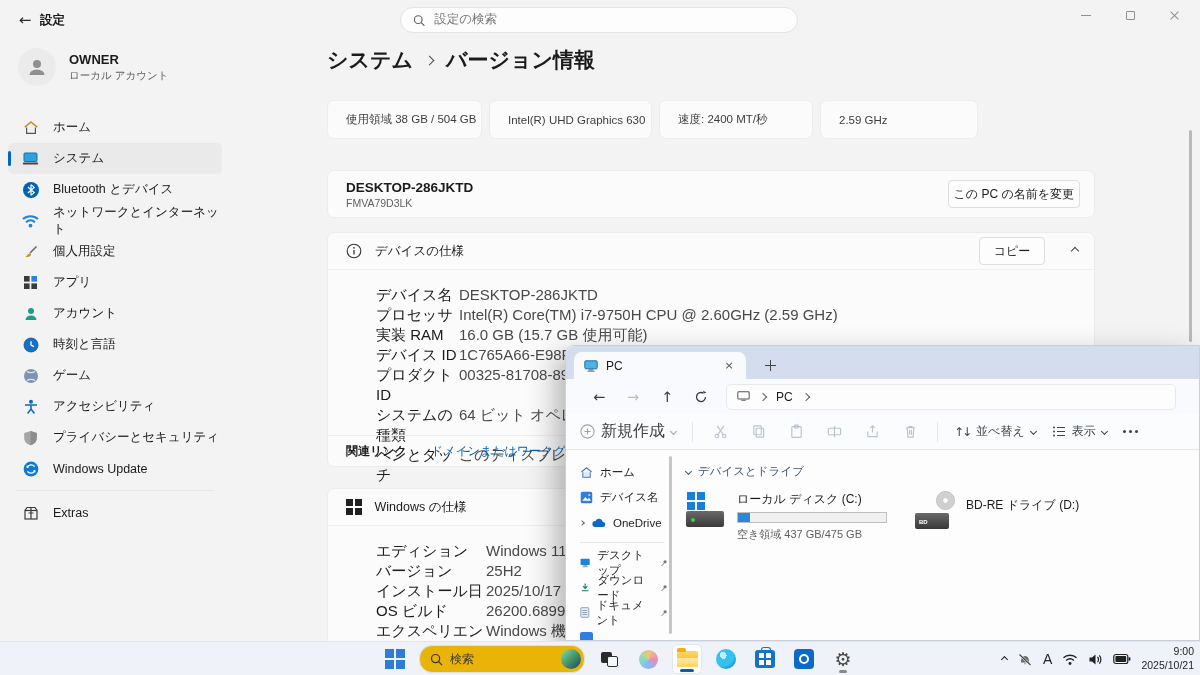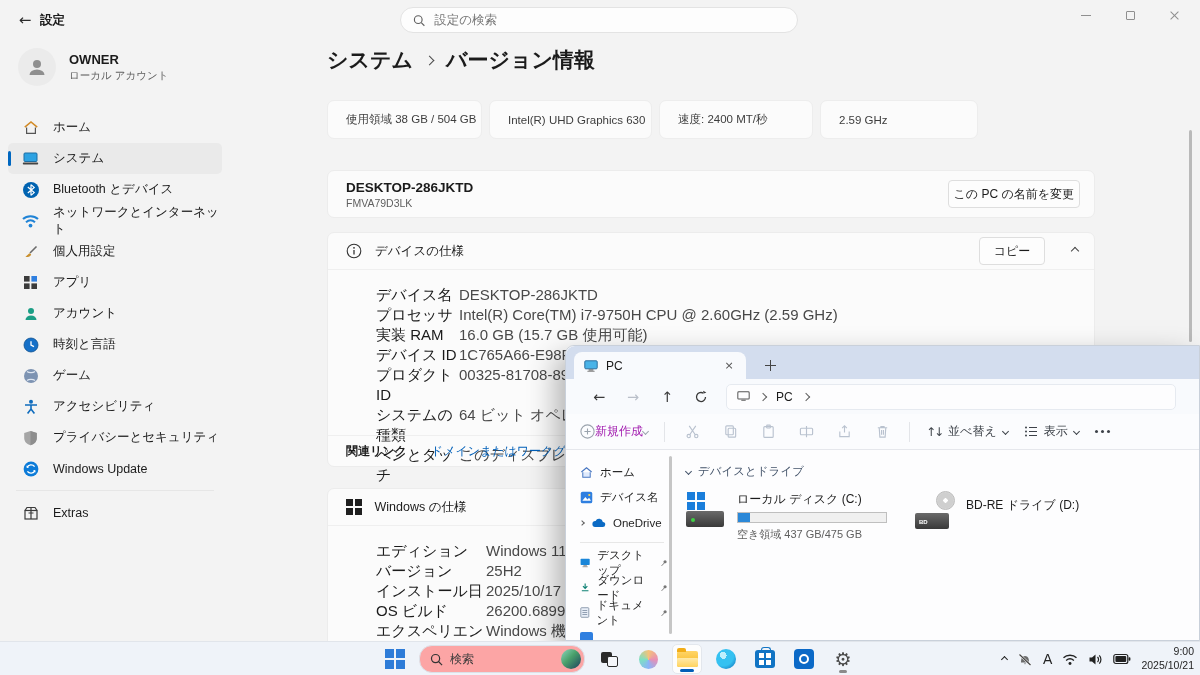--- a/index.html
+++ b/index.html
@@ -8,21 +8,21 @@
   .glyph{font-family:"DejaVu Sans",sans-serif}
   .chv{display:inline-block;width:6px;height:6px;border-right:1.5px solid #5f5f5f;border-bottom:1.5px solid #5f5f5f;flex:0 0 auto}
   .chv.r{transform:rotate(-45deg)} .chv.d{transform:rotate(45deg)} .chv.u{transform:rotate(-135deg)}
   svg{display:block}
 
   
   .topbar{position:absolute;left:0;top:0;right:0;height:38px}
   .back-btn{position:absolute;left:12px;top:8px;width:26px;height:24px;font-size:15px;color:#2b2b2b;display:flex;align-items:center;justify-content:center}
   .app-title{position:absolute;left:40px;top:12px;font-size:12.5px;font-weight:700}
   .set-search{position:absolute;left:400px;top:7px;width:398px;height:26px;background:#fdfdfd;border:1px solid #e3e3e3;border-radius:14px;display:flex;align-items:center;padding:0 12px;gap:9px}
-  .set-search input{border:none;outline:none;background:transparent;font-size:12.5px;color:#be185d;width:100%;font-family:Liberation Sans, sans-serif}
+  .set-search input{border:none;outline:none;background:transparent;font-size:12.5px;color:#be185d;width:100%;font-family:Liberation Mono, monospace}
   .set-search input::placeholder{color:#767676}
   .win-controls{position:absolute;right:4px;top:0;display:flex}
   .wc{width:44px;height:30px;display:flex;align-items:center;justify-content:center}
   .wc .mini{width:10px;height:1px;background:#8f8f8f}
   .wc .maxi{width:9px;height:9px;border:1px solid #8f8f8f;border-radius:1px}
   .wc .clo{position:relative;width:11px;height:11px}
   .wc .clo::before,.wc .clo::after{content:"";position:absolute;left:5px;top:0;width:1px;height:11px;background:#8f8f8f}
   .wc .clo::before{transform:rotate(45deg)} .wc .clo::after{transform:rotate(-45deg)}
 
   .account{position:absolute;left:18px;top:48px;display:flex;align-items:center;gap:13px}
@@ -70,21 +70,21 @@
   .tab-close{margin-left:auto;width:18px;height:18px;display:flex;align-items:center;justify-content:center;font-size:11px;color:#555;border-radius:4px}
   .newtab{position:absolute;left:192px;top:7px;width:24px;height:24px;display:flex;align-items:center;justify-content:center}
   .plus{position:relative;width:11px;height:11px}
   .plus::before,.plus::after{content:"";position:absolute;background:#444}
   .plus::before{left:5px;top:0;width:1.2px;height:11px}.plus::after{left:0;top:5px;width:11px;height:1.2px}
   .exnav{height:35px;background:#f8fafd;display:flex;align-items:center;padding-left:16px;gap:0}
   .exnav .nbtn{width:34px;height:26px;display:flex;align-items:center;justify-content:center;font-size:14.5px;color:#3a3a3a}
   .exnav .nbtn.dis{color:#b9bfc9}
   .addr{margin-left:8px;width:450px;height:26px;background:#fdfdfe;border:1px solid #e6eaf0;border-radius:5px;display:flex;align-items:center;padding:0 10px;gap:10px;font-size:12px}
   .toolbar{height:36px;background:#fbfcfe;border-bottom:1px solid #e5e7ec;display:flex;align-items:center;padding-left:14px;gap:16px}
-  .tb-dis{color:#a21caf;display:flex;align-items:center;font-size:12px}
+  .tb-dis{color:#404040;display:flex;align-items:center;gap:6px;font-size:16px}
   .tb-dis .chv{border-color:#9aa3ad;width:5px;height:5px}
   .tsep{width:1px;height:20px;background:#e3e5e9}
   .tico{width:22px;height:22px;display:flex;align-items:center;justify-content:center}
   .tb-en{color:#3d4249;display:flex;align-items:center;gap:6px;font-size:12px}
   .tb-en .chv{border-color:#3d4249;width:5px;height:5px}
   .dots{display:flex;gap:3px}
   .dots i{width:3px;height:3px;border-radius:50%;background:#3d4249}
   .exbody{display:flex;height:192px;position:relative}
   .exsidebar{width:108px;padding-top:10px;position:relative}
   .side-item{height:25px;display:flex;align-items:center;padding:0 6px 0 14px;gap:7px;font-size:11.5px;color:#1f1f1f}
@@ -102,21 +102,21 @@
   .dfree{margin-top:4px;font-size:11px;color:#5f5f5f}
 
   
   .taskbar{position:absolute;left:0;right:0;bottom:0;height:34px;background:#eff3f9;border-top:1px solid #e1e5eb;z-index:10}
   .tb-center{position:absolute;left:380px;top:0;height:34px;display:flex;align-items:center;gap:9px}
   .tb-btn{width:30px;height:30px;border-radius:5px;display:flex;align-items:center;justify-content:center;position:relative}
   .tb-btn.active{background:#fdfdfd;border:1px solid #e3e7ed}
   .underline{position:absolute;bottom:1px;left:50%;transform:translateX(-50%);height:3px;border-radius:2px}
   .ul-blue{width:14px;background:#005fb8}
   .ul-gray{width:8px;background:#8a8a8a}
-  .tb-search{width:166px;height:28px;border-radius:13px;background:#fca5a5;border:1px solid #dde1e8;display:flex;align-items:center;padding:0 3px 0 10px;gap:7px;font-size:12px;color:#3a3a3a}
+  .tb-search{width:166px;height:28px;border-radius:13px;background:#eab308;border:1px solid #dde1e8;display:flex;align-items:center;padding:0 3px 0 10px;gap:7px;font-size:12px;color:#3a3a3a}
   .bingpic{margin-left:auto;width:20px;height:20px;border-radius:50%;background:linear-gradient(135deg,#8fd8c0 0%,#4aa06b 45%,#1c3f5e 100%)}
   .tray{position:absolute;right:6px;top:0;height:34px;display:flex;align-items:center;gap:10px}
   .tray .ime{font-size:14px;color:#222}
   .clock{text-align:right;font-size:10.5px;line-height:1.3;color:#1f1f1f}
 
   
   .winlogo{display:grid;grid-template-columns:1fr 1fr;gap:1.5px}
   .winlogo i{display:block}
   .folder{width:21px;height:16px;position:relative;background:linear-gradient(#ffd567,#f7b71e);border-radius:2px;flex:0 0 auto}
   .folder::before{content:"";position:absolute;top:-3px;left:0;width:9px;height:4px;background:#f2ad17;border-radius:2px 2px 0 0}

